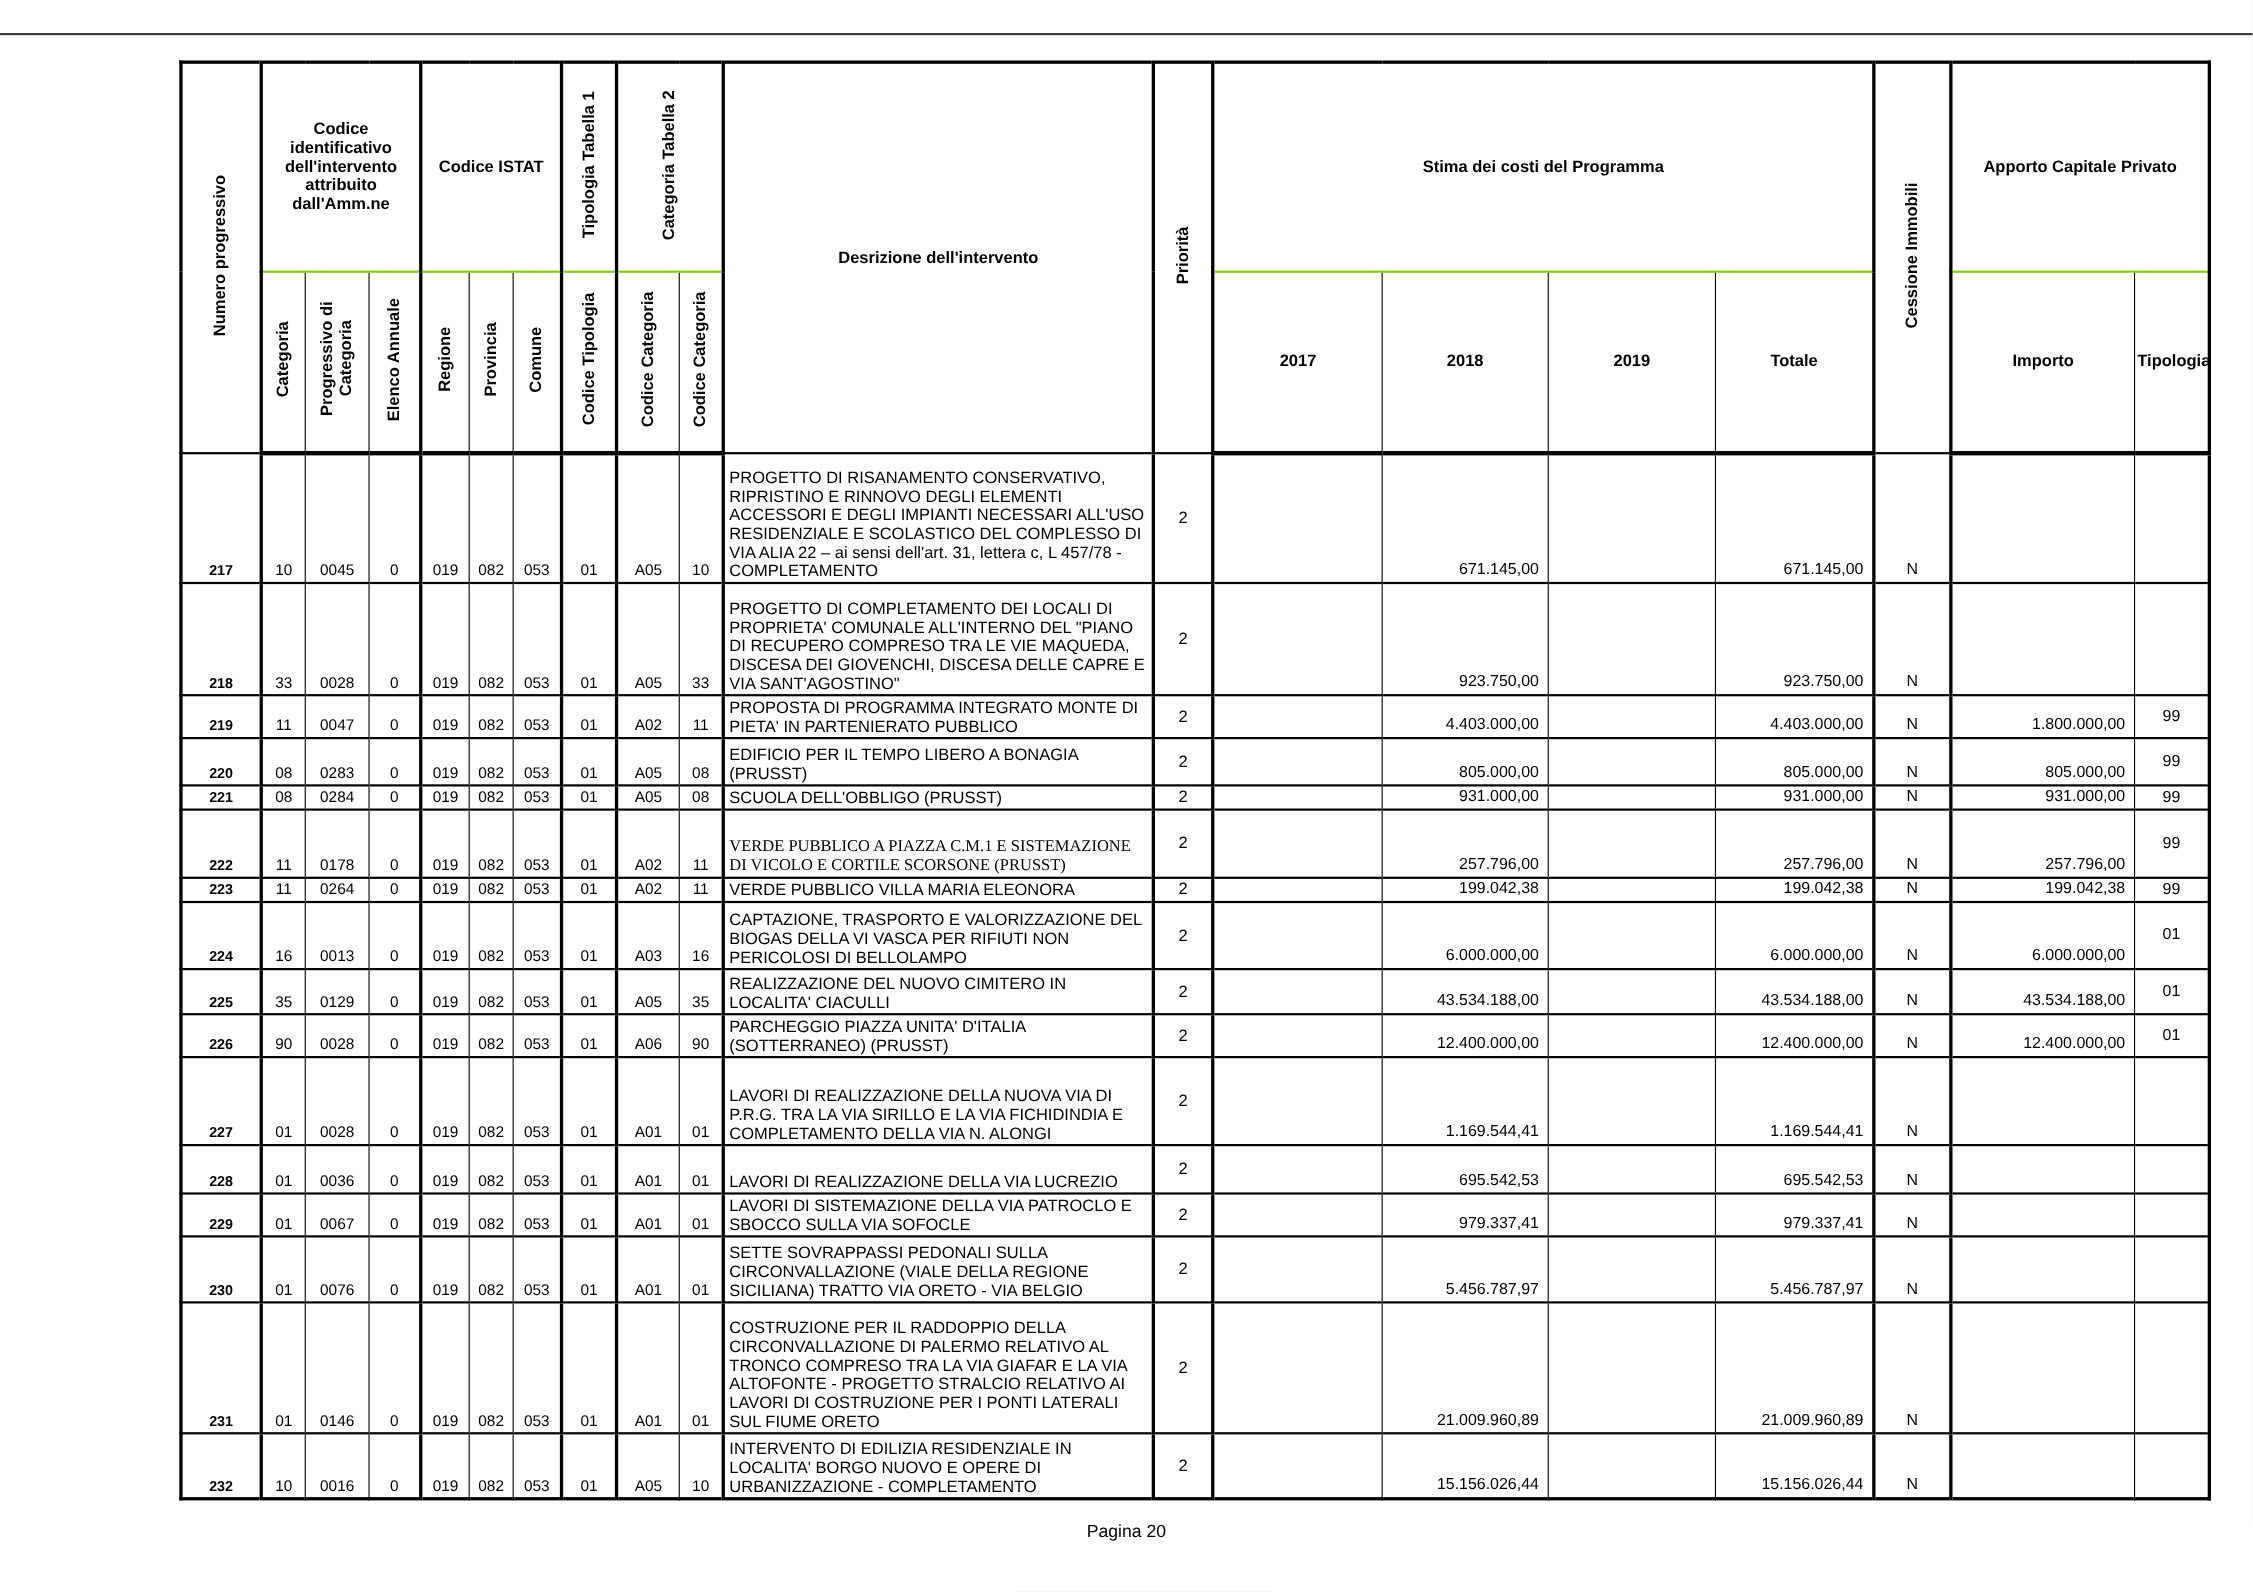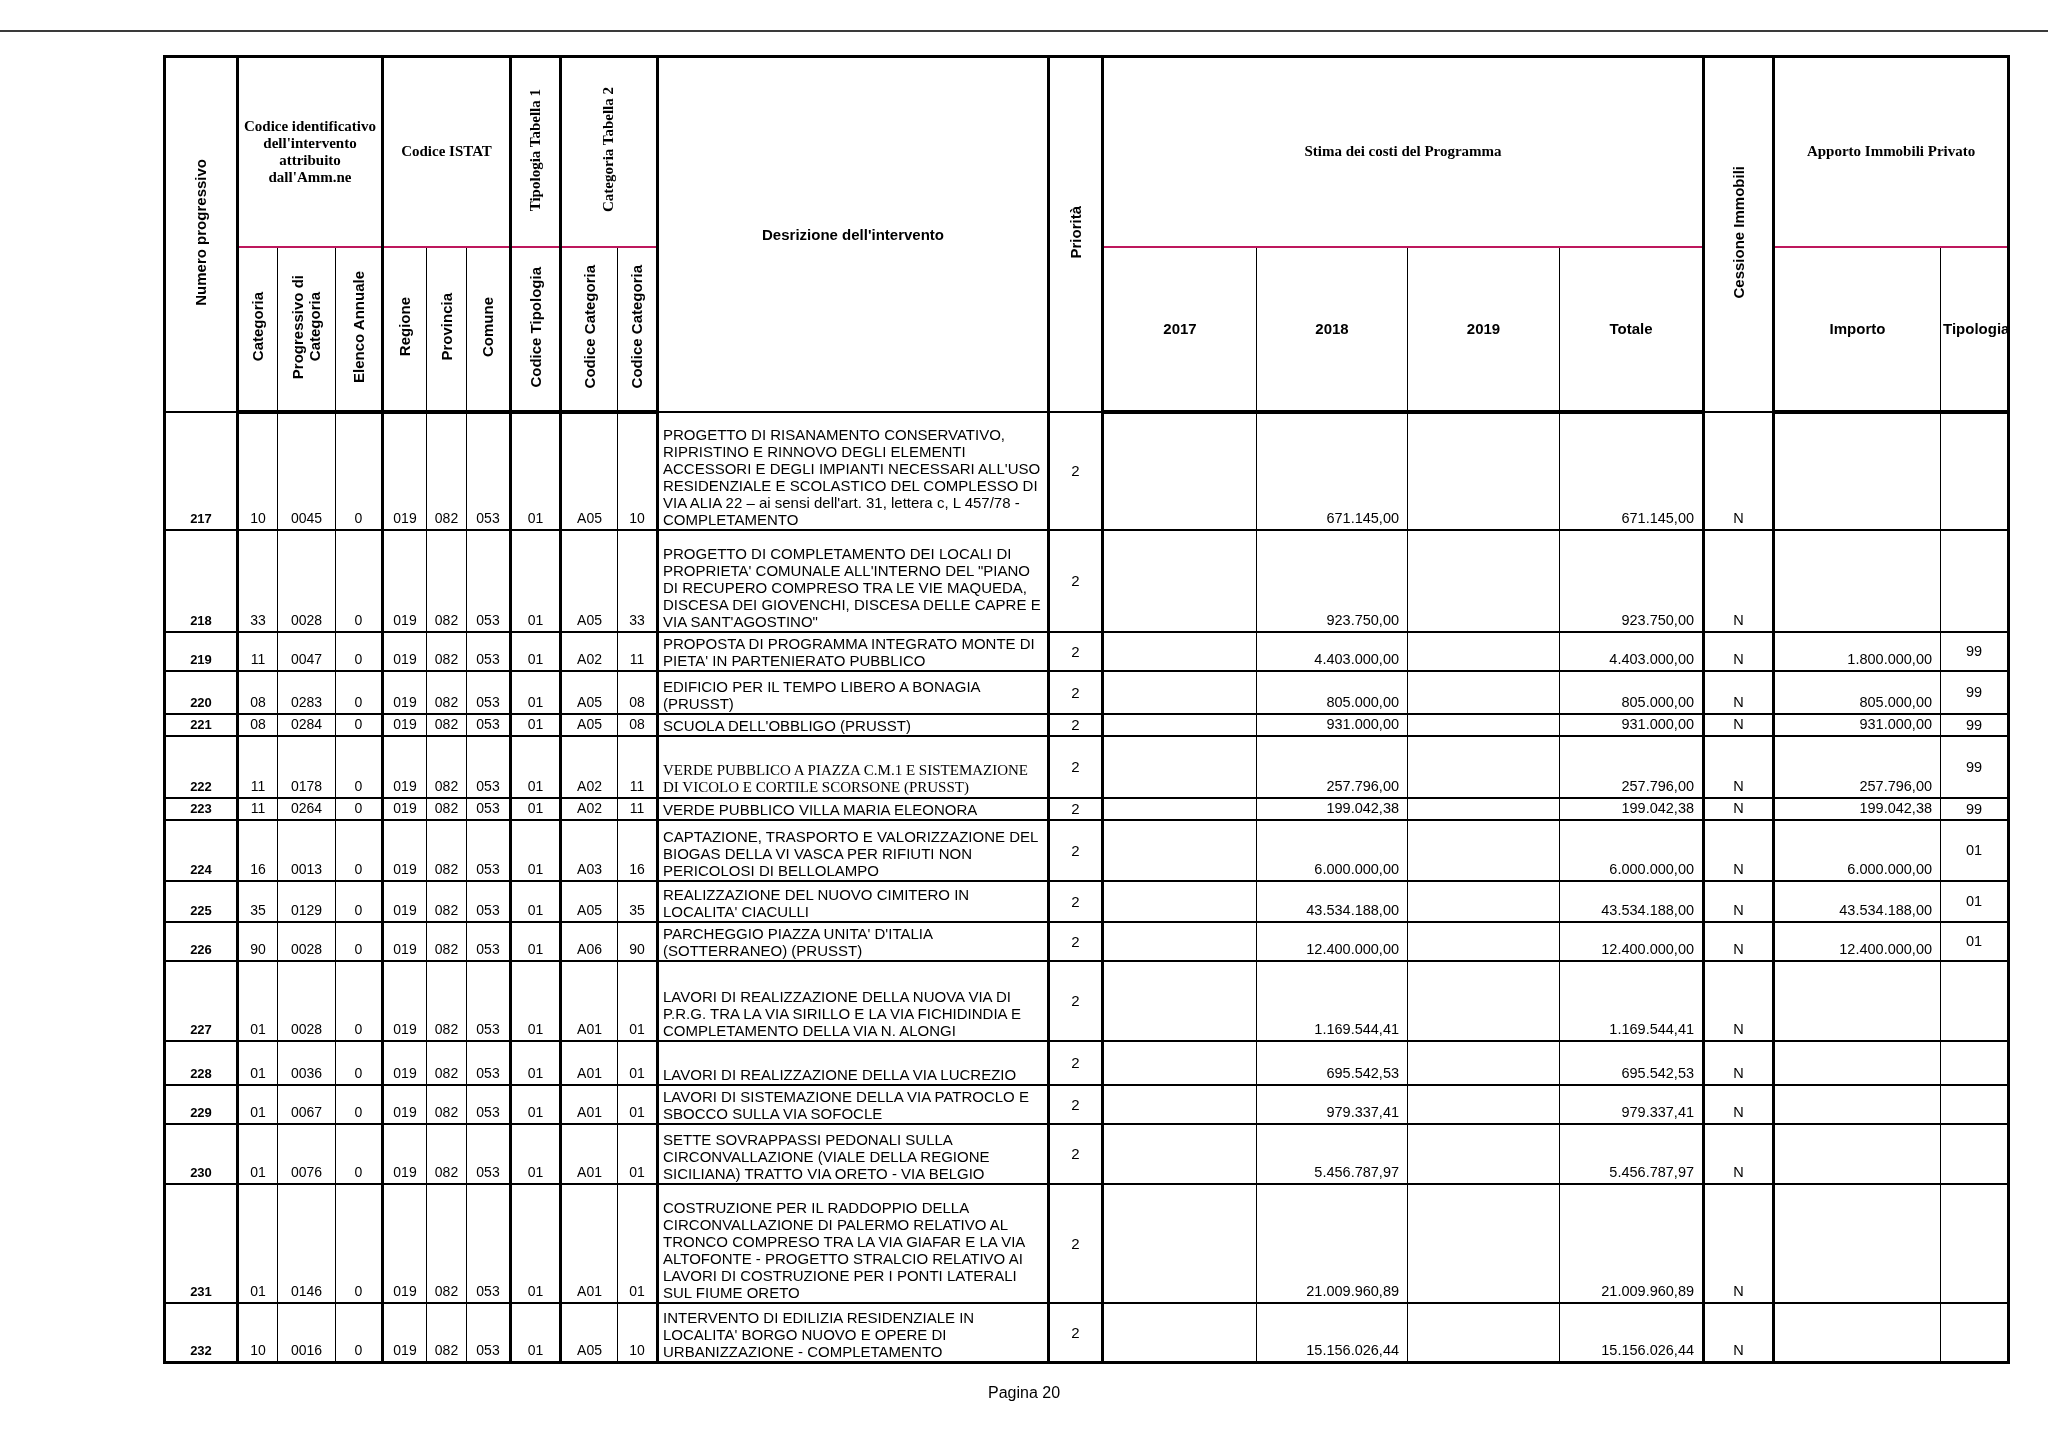--- a/index.html
+++ b/index.html
@@ -7,21 +7,21 @@
         font-family:"Liberation Sans",sans-serif;color:#000;}
   .topline{position:absolute;top:30px;left:0;width:2048px;height:0;border-top:2px solid #3a3a3a;}
 
   table.prog{position:absolute;left:163px;top:55px;width:1844px;border-collapse:collapse;
              table-layout:fixed;border:3px solid #000;}
   th,td{overflow:hidden;}
   th{font-weight:bold;font-size:15px;text-align:center;vertical-align:middle;padding:2px;}
   tr.h1{height:190px;}
   tr.h2{height:165px;}
   tr.h2 th{border-bottom:4px solid #000;}
-  .subB{border-bottom:2px solid #be185d;font-family:Liberation Serif, serif;}
+  .subB{border-bottom:2px solid #84cc16;}
   .bR3{border-right:3px solid #000;}
   .bR1{border-right:1px solid #000;}
   .rot span{display:inline-block;writing-mode:vertical-rl;transform:rotate(180deg);
             white-space:pre-line;line-height:1.15;}
   tbody td{border-top:2px solid #000;font-size:14px;padding:1px 3px;}
   td.code{text-align:center;vertical-align:bottom;padding-bottom:3px;}
   td.numcell{font-weight:bold;font-size:13px;}
   td.desc{font-size:15px;line-height:17px;text-align:left;vertical-align:bottom;
           padding:0 3px 1px 4px;}
   td.desc.serif{font-family:"Liberation Serif",serif;}
@@ -63,21 +63,21 @@
       <tr class="h1">
         <th rowspan="2" class="rot bR3"><span>Numero  progressivo</span></th>
         <th colspan="3" class="subB bR3">Codice identificativo dell'intervento attribuito dall'Amm.ne</th>
         <th colspan="3" class="subB bR3">Codice ISTAT</th>
         <th class="rot subB bR3"><span>Tipologia Tabella 1</span></th>
         <th colspan="2" class="rot subB bR3"><span>Categoria  Tabella 2</span></th>
         <th rowspan="2" class="bR3">Desrizione dell'intervento</th>
         <th rowspan="2" class="rot bR3"><span>Priorità</span></th>
         <th colspan="4" class="subB bR3">Stima dei costi del Programma</th>
         <th rowspan="2" class="rot bR3"><span>Cessione Immobili</span></th>
-        <th colspan="2" class="subB">Apporto Immobili Privato</th>
+        <th colspan="2" class="subB">Apporto Capitale Privato</th>
       </tr>
       <tr class="h2">
         <th class="rot bR1"><span>Categoria</span></th>
         <th class="rot bR1"><span>Progressivo di
 Categoria</span></th>
         <th class="rot bR3"><span>Elenco Annuale</span></th>
         <th class="rot bR1"><span>Regione</span></th>
         <th class="rot bR1"><span>Provincia</span></th>
         <th class="rot bR3"><span>Comune</span></th>
         <th class="rot bR3"><span>Codice Tipologia</span></th>

